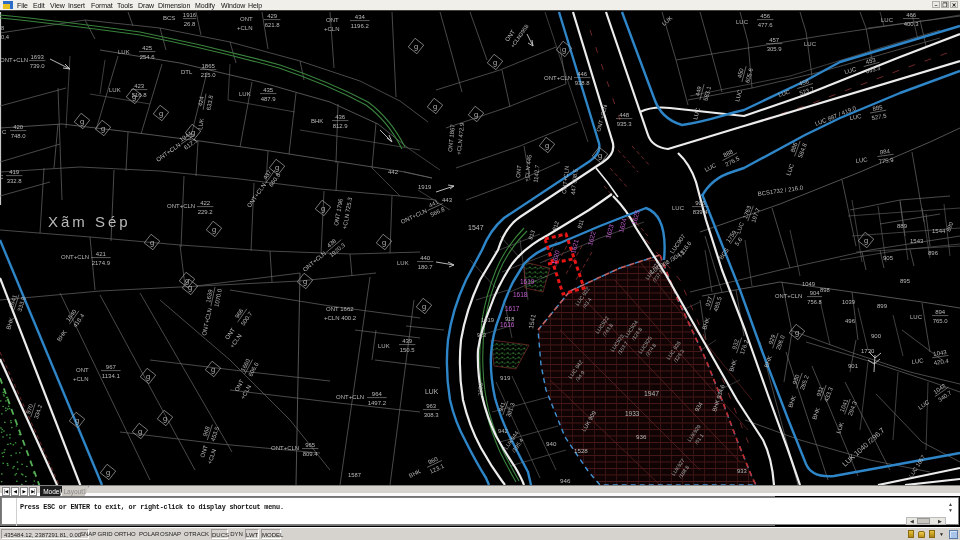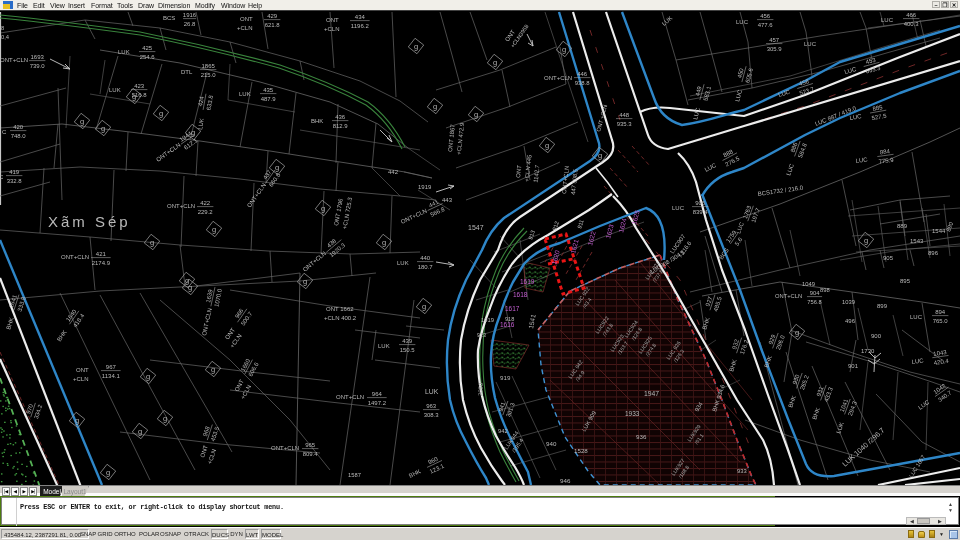--- a/index.html
+++ b/index.html
@@ -5,21 +5,21 @@
 #wrap{position:relative;width:960px;height:540px;}
 #map{position:absolute;left:0;top:0;}
 #menubar{position:absolute;left:0;top:0;width:960px;height:11px;background:#f1efe9;border-bottom:1px solid #404040;display:flex;align-items:center;font-size:7px;letter-spacing:-0.1px;color:#111;}
 #menubar .icn{width:10px;height:8px;margin:0 4px 0 3px;position:relative;}
 #winbtn{position:absolute;right:2px;top:1px;display:flex;}
 #winbtn div{width:8px;height:7px;border:1px solid #b0aea8;background:#eceae4;margin-left:1px;font-size:5.5px;line-height:6px;text-align:center;color:#000;font-weight:bold;}
 #tabbar{position:absolute;left:0;top:485px;width:960px;height:11px;background:#d6d3ce;border-top:1px solid #828282;}
 .nav{position:absolute;top:1px;width:8px;height:9px;background:#fcfcfc;border:1px solid #888;font-size:4.5px;line-height:8px;text-align:center;color:#000;letter-spacing:-0.5px;}
 #tabM{position:absolute;left:40px;top:0px;width:24px;height:11px;background:#1c1c1c;color:#fff;font-size:6.5px;line-height:11px;text-align:center;clip-path:polygon(0 0,100% 0,82% 100%,0 100%);}
 #tabL{position:absolute;left:62px;top:0px;width:27px;height:11px;background:#ccc9c3;color:#8a8a8a;font-size:6.5px;line-height:11px;text-align:center;clip-path:polygon(0 0,100% 0,82% 100%,0 100%);border-right:1px solid #888;}
-#cmdw{position:absolute;left:0;top:496px;width:775px;height:30px;background:#4d7c0f;}
+#cmdw{position:absolute;left:0;top:496px;width:775px;height:30px;background:#737373;}
 #cmdbox{position:absolute;left:1px;top:1px;width:958px;height:28px;background:#fff;border:1px solid #808080;}
 #cmdtext{position:absolute;left:18px;top:5px;font-family:"Liberation Mono",monospace;font-size:6.8px;font-weight:bold;letter-spacing:-0.2px;color:#111;white-space:pre;}
 #vscr{position:absolute;right:3px;top:3px;width:9px;height:13px;font-size:5px;color:#444;text-align:center;line-height:6px;}
 #hscr{position:absolute;right:12px;top:19px;width:40px;height:8px;background:#e9e7e2;border:1px solid #bbb;display:flex;}
 #hscr .a{width:10px;height:100%;font-size:5px;line-height:7px;text-align:center;color:#333;}
 #hscr .th{width:13px;background:#c9c6c0;border:1px solid #999;}
 #status{position:absolute;left:0;top:527px;width:960px;height:13px;background:#d6d3ce;border-top:1px solid #fff;font-size:6px;color:#1a1a1a;}
 #coord{position:absolute;left:1px;top:1px;width:88px;height:10px;border:1px solid #9a9a9a;border-right-color:#fff;border-bottom-color:#fff;line-height:10px;padding-left:2px;font-size:5.9px;}
 .sb{position:absolute;top:1px;height:10px;line-height:10px;text-align:center;}
 .sbp{border:1px solid #9a9a9a;border-right-color:#fff;border-bottom-color:#fff;}

